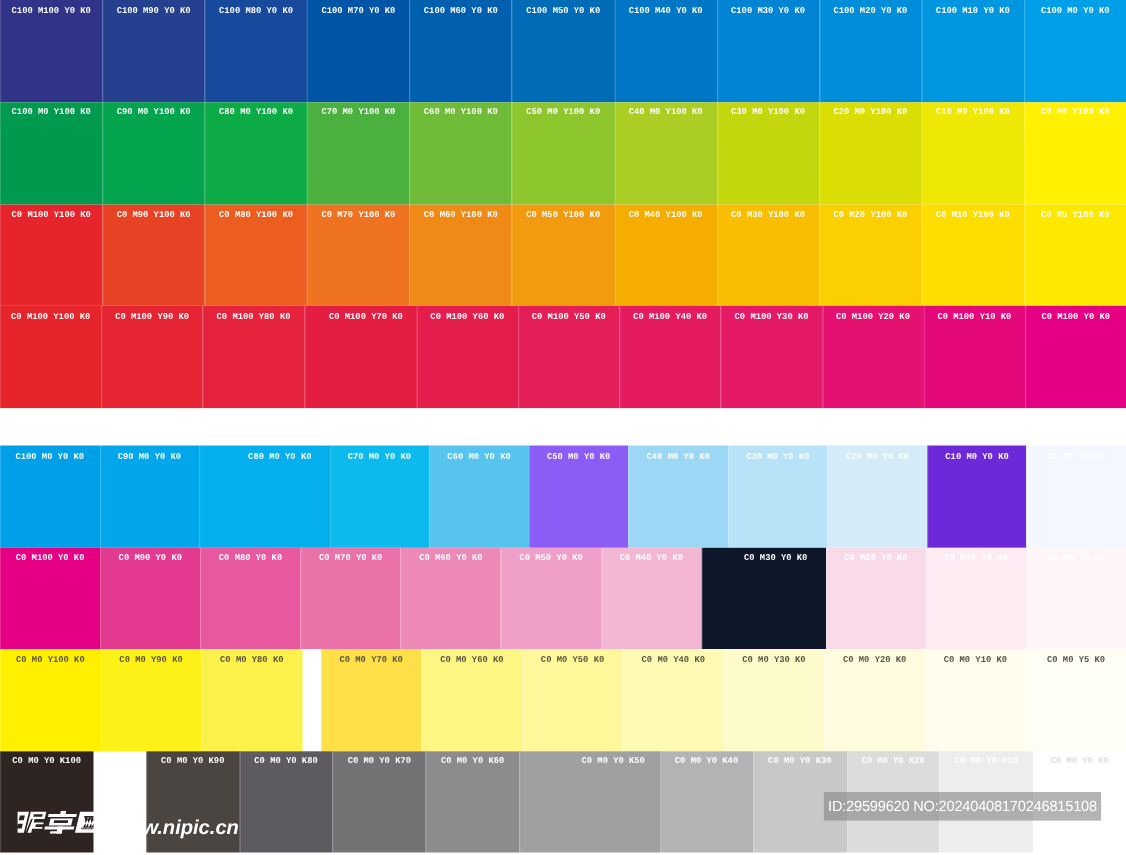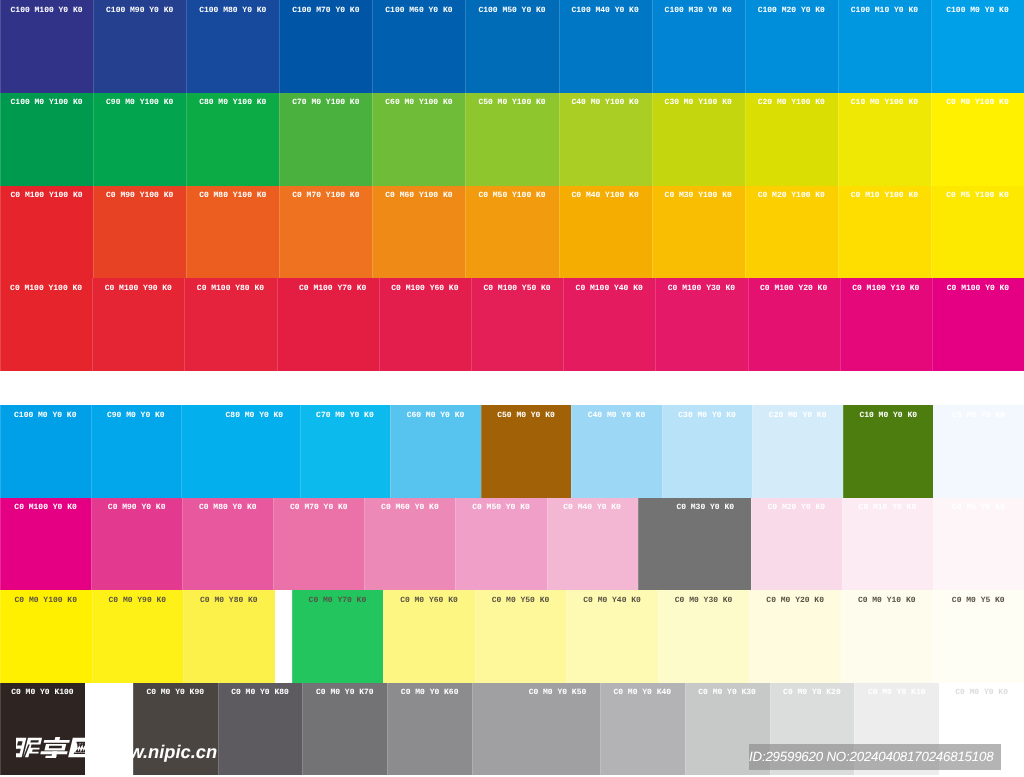--- a/index.html
+++ b/index.html
@@ -30,23 +30,23 @@
   
   #watermark{position:absolute;left:0;top:735px;width:420px;height:30px;
              display:flex;align-items:baseline;pointer-events:none;}
   #wm-brand{color:#fff;font-family:"Liberation Sans","DejaVu Sans",sans-serif;
             font-weight:bold;font-style:italic;font-size:26px;line-height:28px;
             margin-left:16px;letter-spacing:0px;}
   #wm-site{color:#fff;font-family:"Liberation Sans","DejaVu Sans",sans-serif;
            font-weight:bold;font-style:italic;font-size:18.3px;line-height:28px;
            margin-left:6px;letter-spacing:0px;}
   
-  #id-badge{position:absolute;left:749px;top:744px;width:252px;height:26px;
+  #id-badge{position:absolute;left:749px;top:720px;width:252px;height:26px;
             background:rgba(138,138,138,0.64);
-            display:flex;align-items:center;justify-content:flex-start;font-style:italic;}
+            display:flex;align-items:center;justify-content:center;}
   #id-badge-text{color:#fff;font-family:"Liberation Sans","DejaVu Sans",sans-serif;
                  font-size:13.3px;line-height:14px;white-space:nowrap;
                  letter-spacing:-0.2px;}
 </style>
 </head>
 <body>
 
 <div class="sheet">
   <div class="group" id="group-top">
       <div class="swatch-row t-light">
@@ -200,33 +200,33 @@
         </div>
         <div class="swatch" style="background-color: rgb(3, 175, 236); padding-left: 28px;">
           <span class="swatch-label">C80 M0 Y0 K0</span>
         </div>
         <div class="swatch" style="background-color: rgb(13, 186, 238);">
           <span class="swatch-label">C70 M0 Y0 K0</span>
         </div>
         <div class="swatch" style="background-color: rgb(87, 196, 240);">
           <span class="swatch-label">C60 M0 Y0 K0</span>
         </div>
-        <div class="swatch" style="background-color: #a16207;">
+        <div class="swatch" style="background-color: #8b5cf6;">
           <span class="swatch-label">C50 M0 Y0 K0</span>
         </div>
         <div class="swatch" style="background-color: rgb(156, 216, 245);">
           <span class="swatch-label">C40 M0 Y0 K0</span>
         </div>
         <div class="swatch" style="background-color: rgb(184, 226, 248);">
           <span class="swatch-label">C30 M0 Y0 K0</span>
         </div>
         <div class="swatch" style="background-color: rgb(212, 235, 250);">
           <span class="swatch-label">C20 M0 Y0 K0</span>
         </div>
-        <div class="swatch" style="background-color: #4d7c0f;">
+        <div class="swatch" style="background-color: #6d28d9;">
           <span class="swatch-label">C10 M0 Y0 K0</span>
         </div>
         <div class="swatch" style="background-color: rgb(243, 248, 254);">
           <span class="swatch-label">C5 M0 Y0 K0</span>
         </div>
       </div>
       <div class="swatch-row t-light">
         <div class="swatch" style="background-color: rgb(229, 0, 131);">
           <span class="swatch-label">C0 M100 Y0 K0</span>
         </div>
@@ -241,21 +241,21 @@
         </div>
         <div class="swatch" style="background-color: rgb(237, 137, 182);">
           <span class="swatch-label">C0 M60 Y0 K0</span>
         </div>
         <div class="swatch" style="background-color: rgb(240, 160, 200);">
           <span class="swatch-label">C0 M50 Y0 K0</span>
         </div>
         <div class="swatch" style="background-color: rgb(243, 182, 211);">
           <span class="swatch-label">C0 M40 Y0 K0</span>
         </div>
-        <div class="swatch" style="background-color: #737373; padding-left: 22px;">
+        <div class="swatch" style="background-color: #0f172a; padding-left: 22px;">
           <span class="swatch-label">C0 M30 Y0 K0</span>
         </div>
         <div class="swatch" style="background-color: rgb(249, 218, 232);">
           <span class="swatch-label">C0 M20 Y0 K0</span>
         </div>
         <div class="swatch" style="background-color: rgb(252, 235, 243);">
           <span class="swatch-label">C0 M10 Y0 K0</span>
         </div>
         <div class="swatch" style="background-color: rgb(253, 245, 248);">
           <span class="swatch-label">C0 M5 Y0 K0</span>
@@ -264,21 +264,21 @@
       <div class="swatch-row t-dark">
         <div class="swatch" style="background-color: rgb(255, 240, 0);">
           <span class="swatch-label">C0 M0 Y100 K0</span>
         </div>
         <div class="swatch" style="background-color: rgb(253, 241, 24);">
           <span class="swatch-label">C0 M0 Y90 K0</span>
         </div>
         <div class="swatch" style="background-color: rgb(252, 240, 75);">
           <span class="swatch-label">C0 M0 Y80 K0</span>
         </div>
-        <div class="swatch" style="background-color: #22c55e; margin-left: 17px;">
+        <div class="swatch" style="background-color: #fde047; margin-left: 17px;">
           <span class="swatch-label">C0 M0 Y70 K0</span>
         </div>
         <div class="swatch" style="background-color: rgb(253, 246, 131);">
           <span class="swatch-label">C0 M0 Y60 K0</span>
         </div>
         <div class="swatch" style="background-color: rgb(254, 248, 154);">
           <span class="swatch-label">C0 M0 Y50 K0</span>
         </div>
         <div class="swatch" style="background-color: rgb(254, 250, 180);">
           <span class="swatch-label">C0 M0 Y40 K0</span>

